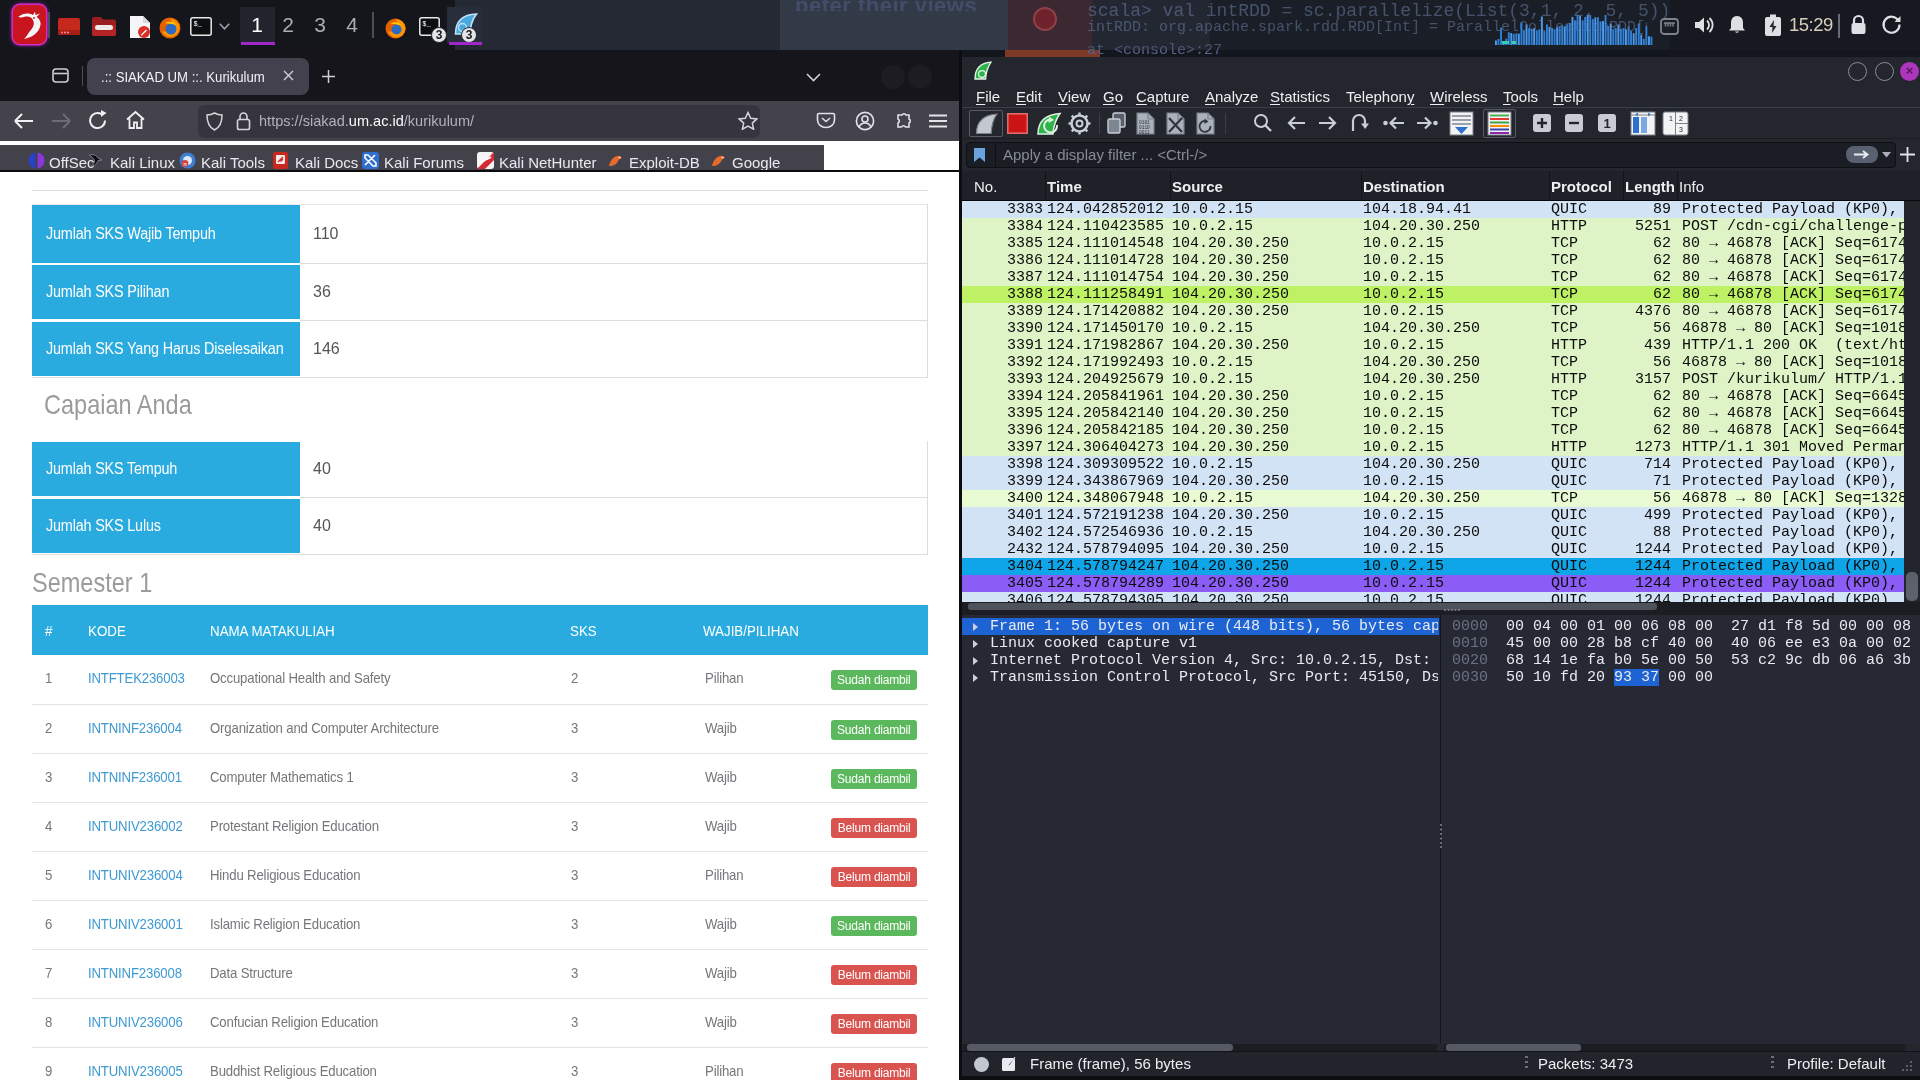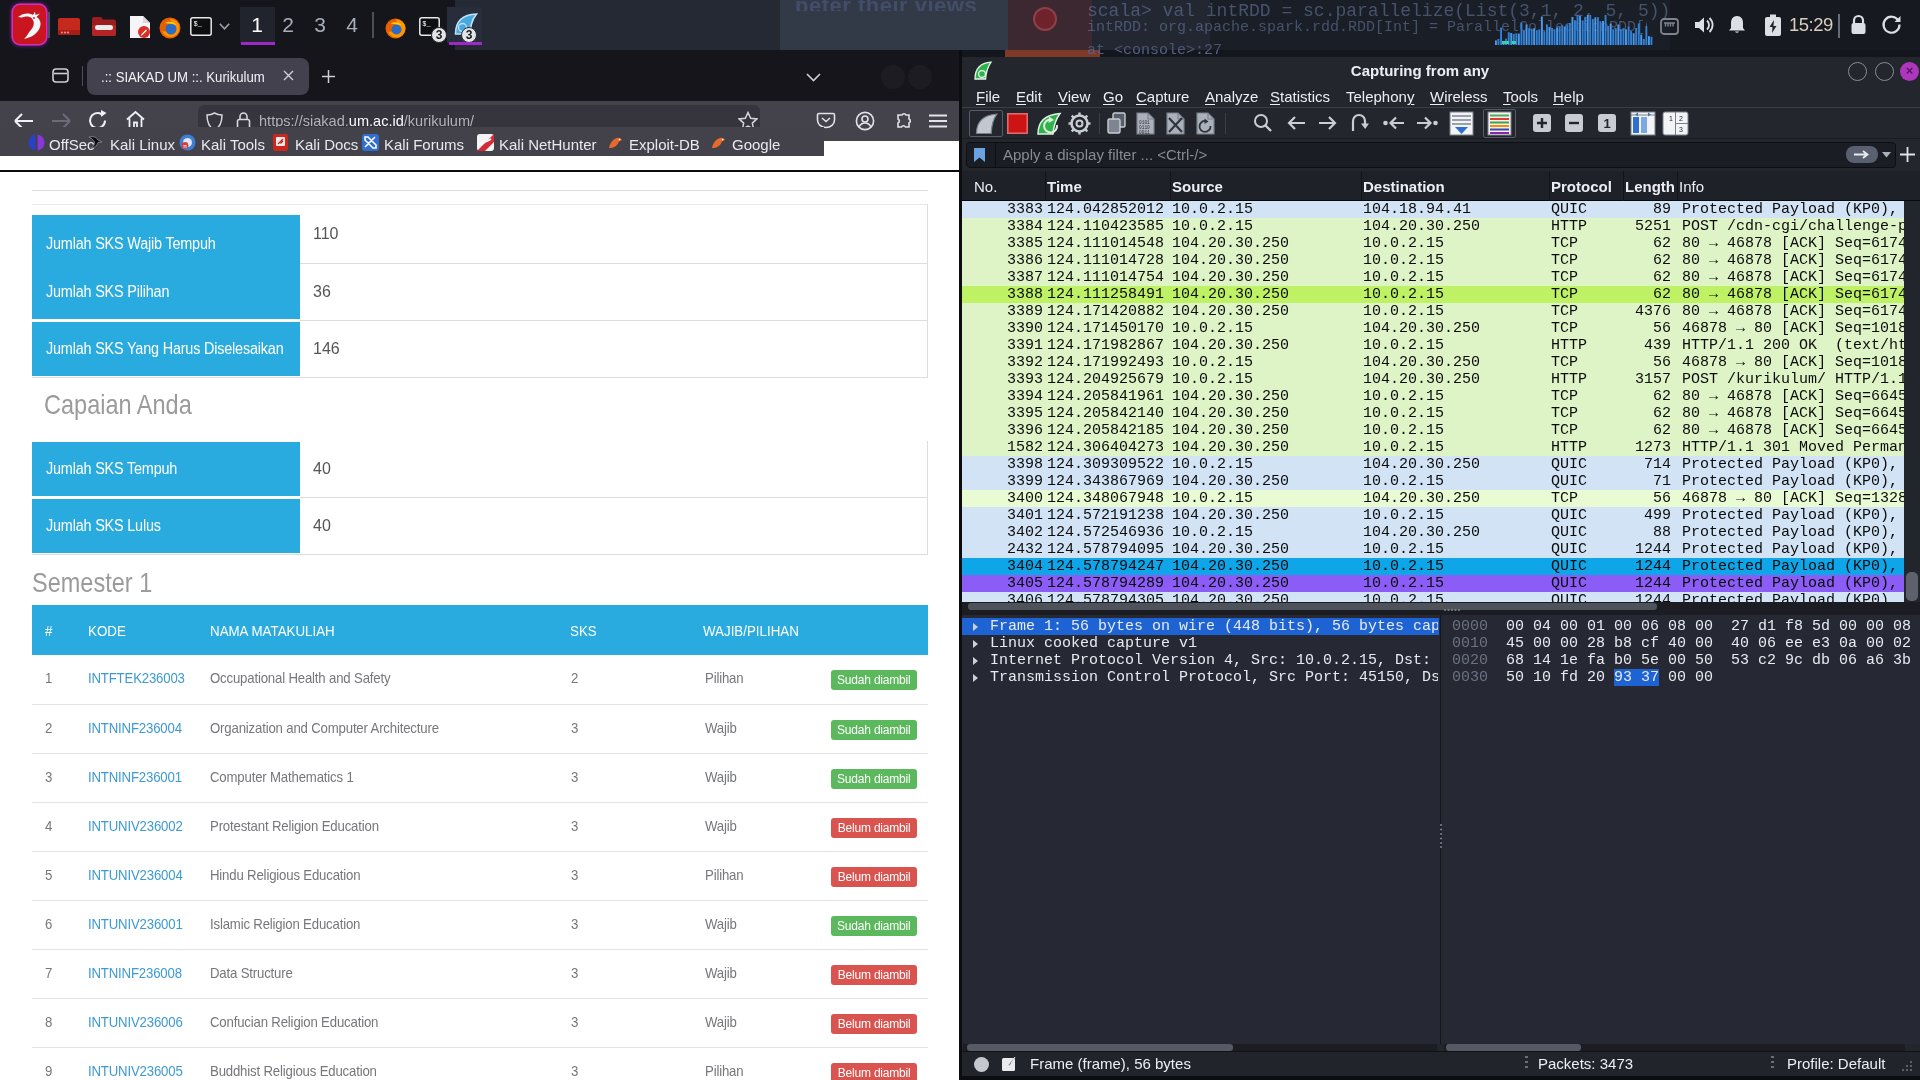--- a/index.html
+++ b/index.html
@@ -6,21 +6,21 @@
 .abs{position:absolute}
 .mono{font-family:"Liberation Mono",monospace}
 #screen{position:absolute;left:0;top:0;width:1920px;height:1080px;overflow:hidden}
 
 #bar{position:absolute;left:0;top:0;width:1920px;height:50px;background:#14161c;overflow:hidden}
 .wsnum{position:absolute;top:0;height:50px;line-height:50px;color:#a9adb5;font-size:21px;text-align:center;width:34px}
 
 #ff{position:absolute;left:0;top:50px;width:959px;height:1030px;background:#fff;overflow:hidden}
 #fftabs{position:absolute;left:0;top:0;width:959px;height:51px;background:#16151c}
 #fftool{position:absolute;left:0;top:51px;width:959px;height:40px;background:#44434c}
-#ffbook{position:absolute;left:0;top:77px;width:824px;height:29px;background:#43424b;overflow:hidden}
+#ffbook{position:absolute;left:0;top:95px;width:824px;height:29px;background:#43424b;overflow:hidden}
 #ffpage{position:absolute;left:0;top:122px;width:959px;height:908px;background:#fff;overflow:hidden}
 #ffdark{position:absolute;left:0;top:120px;width:959px;height:2px;background:#0b0b0f}
 .bmi{position:absolute;top:7px;height:22px;line-height:22px;color:#e9e8ee;font-size:15px}
 
 .bluecell{position:absolute;left:32px;width:268px;background:#29abdf;color:#fff;font-size:16px;letter-spacing:-0.2px}
 .bluecell span{position:absolute;left:14px;top:50%;transform:translateY(-50%) scaleX(0.9);transform-origin:0 50%;white-space:nowrap}
 .tval{position:absolute;left:313px;color:#555;font-size:16px}
 .h2g{position:absolute;color:#9b9b9b;font-size:28px;transform:scaleX(0.84);transform-origin:0 0;white-space:nowrap}
 .hline{position:absolute;height:1px;background:#ddd}
 .vline{position:absolute;width:1px;background:#ddd}
@@ -172,21 +172,21 @@
       <div class="bmi" style="left:732px">Google Hacking DB</div>
     </div>
     <div id="ffdark"></div>
     <div id="ffpage">
       <div class="hline" style="left:32px;top:18px;width:896px"></div>
       <div class="hline" style="left:32px;top:32px;width:896px;background:#e9e9e9"></div>
       <div class="vline" style="left:927px;top:32px;height:174px"></div>
       <div class="hline" style="left:300px;top:91px;width:628px"></div>
       <div class="hline" style="left:300px;top:148px;width:628px"></div>
       <div class="hline" style="left:32px;top:205px;width:896px"></div>
-      <div class="bluecell" style="top:43px;height:58px">
+      <div class="bluecell" style="top:33px;height:58px">
           <span>Jumlah SKS Wajib Tempuh</span>
         </div>
       <div class="bluecell" style="top:93px;height:54px">
           <span>Jumlah SKS Pilihan</span>
         </div>
       <div class="bluecell" style="top:150px;height:54px">
           <span>Jumlah SKS Yang Harus Diselesaikan</span>
         </div>
       <div class="tval" style="top:53px">110</div>
       <div class="tval" style="top:111px">36</div>
@@ -284,21 +284,20 @@
           <span class="badge bg-r">Belum diambil</span>
         </div>
     </div>
   </div>
   <div id="ws">
 
     <svg class="abs" style="left:11px;top:3px" width="20" height="21">
         <path d="M2 19 C2 8 8 3 18 2.2 C14 8 13 13 12.6 19 Z" fill="#2db34a" stroke="#e8f5ea" stroke-width="1.3"></path>
         <circle cx="9" cy="14" r="3.4" fill="none" stroke="#e8f5ea" stroke-width="1.2"></circle>
       </svg>
-    <div class="abs wstxt" style="left:0;top:5px;width:916px;text-align:center;font-weight:bold">Capturing from any</div>
     <div class="abs" style="left:886px;top:5px;width:19px;height:19px;border-radius:50%;border:1.5px solid #878c96"></div>
     <div class="abs" style="left:913px;top:5px;width:19px;height:19px;border-radius:50%;border:1.5px solid #878c96"></div>
     <div class="abs" style="left:938px;top:5px;width:19px;height:19px;border-radius:50%;background:#ad36bd;color:#55175e;text-align:center;line-height:18px;font-size:13px;font-weight:bold">×</div>
 
     <div class="abs wstxt" style="left:14px;top:31px"><span class="mn">F</span>ile</div>
     <div class="abs wstxt" style="left:54px;top:31px"><span class="mn">E</span>dit</div>
     <div class="abs wstxt" style="left:96px;top:31px"><span class="mn">V</span>iew</div>
     <div class="abs wstxt" style="left:141px;top:31px"><span class="mn">G</span>o</div>
     <div class="abs wstxt" style="left:174px;top:31px"><span class="mn">C</span>apture</div>
     <div class="abs wstxt" style="left:243px;top:31px"><span class="mn">A</span>nalyze</div>
@@ -475,21 +474,21 @@
       <div class="plrow" style="top:68px;background:#def4c6"><span class="c-no">3387</span><span class="c-t">124.111014754</span><span class="c-s">104.20.30.250</span><span class="c-d">10.0.2.15</span><span class="c-p">TCP</span><span class="c-l">62</span><span class="c-i">80 → 46878 [ACK] Seq=61748 Ack=8</span></div>
       <div class="plrow" style="top:85px;background:#bef264"><span class="c-no">3388</span><span class="c-t">124.111258491</span><span class="c-s">104.20.30.250</span><span class="c-d">10.0.2.15</span><span class="c-p">TCP</span><span class="c-l">62</span><span class="c-i">80 → 46878 [ACK] Seq=61748 Ack=1</span></div>
       <div class="plrow" style="top:102px;background:#def4c6"><span class="c-no">3389</span><span class="c-t">124.171420882</span><span class="c-s">104.20.30.250</span><span class="c-d">10.0.2.15</span><span class="c-p">TCP</span><span class="c-l">4376</span><span class="c-i">80 → 46878 [ACK] Seq=61748 Ack=1</span></div>
       <div class="plrow" style="top:119px;background:#def4c6"><span class="c-no">3390</span><span class="c-t">124.171450170</span><span class="c-s">10.0.2.15</span><span class="c-d">104.20.30.250</span><span class="c-p">TCP</span><span class="c-l">56</span><span class="c-i">46878 → 80 [ACK] Seq=10183 Ack=6</span></div>
       <div class="plrow" style="top:136px;background:#def4c6"><span class="c-no">3391</span><span class="c-t">124.171982867</span><span class="c-s">104.20.30.250</span><span class="c-d">10.0.2.15</span><span class="c-p">HTTP</span><span class="c-l">439</span><span class="c-i">HTTP/1.1 200 OK  (text/html)</span></div>
       <div class="plrow" style="top:153px;background:#def4c6"><span class="c-no">3392</span><span class="c-t">124.171992493</span><span class="c-s">10.0.2.15</span><span class="c-d">104.20.30.250</span><span class="c-p">TCP</span><span class="c-l">56</span><span class="c-i">46878 → 80 [ACK] Seq=10183 Ack=6</span></div>
       <div class="plrow" style="top:170px;background:#def4c6"><span class="c-no">3393</span><span class="c-t">124.204925679</span><span class="c-s">10.0.2.15</span><span class="c-d">104.20.30.250</span><span class="c-p">HTTP</span><span class="c-l">3157</span><span class="c-i">POST /kurikulum/ HTTP/1.1  (appl</span></div>
       <div class="plrow" style="top:187px;background:#def4c6"><span class="c-no">3394</span><span class="c-t">124.205841961</span><span class="c-s">104.20.30.250</span><span class="c-d">10.0.2.15</span><span class="c-p">TCP</span><span class="c-l">62</span><span class="c-i">80 → 46878 [ACK] Seq=66453 Ack=1</span></div>
       <div class="plrow" style="top:204px;background:#def4c6"><span class="c-no">3395</span><span class="c-t">124.205842140</span><span class="c-s">104.20.30.250</span><span class="c-d">10.0.2.15</span><span class="c-p">TCP</span><span class="c-l">62</span><span class="c-i">80 → 46878 [ACK] Seq=66453 Ack=1</span></div>
       <div class="plrow" style="top:221px;background:#def4c6"><span class="c-no">3396</span><span class="c-t">124.205842185</span><span class="c-s">104.20.30.250</span><span class="c-d">10.0.2.15</span><span class="c-p">TCP</span><span class="c-l">62</span><span class="c-i">80 → 46878 [ACK] Seq=66453 Ack=1</span></div>
-      <div class="plrow" style="top:238px;background:#def4c6"><span class="c-no">1582</span><span class="c-t">124.306404273</span><span class="c-s">104.20.30.250</span><span class="c-d">10.0.2.15</span><span class="c-p">HTTP</span><span class="c-l">1273</span><span class="c-i">HTTP/1.1 301 Moved Permanently </span></div>
+      <div class="plrow" style="top:238px;background:#def4c6"><span class="c-no">3397</span><span class="c-t">124.306404273</span><span class="c-s">104.20.30.250</span><span class="c-d">10.0.2.15</span><span class="c-p">HTTP</span><span class="c-l">1273</span><span class="c-i">HTTP/1.1 301 Moved Permanently </span></div>
       <div class="plrow" style="top:255px;background:#d2e3f6"><span class="c-no">3398</span><span class="c-t">124.309309522</span><span class="c-s">10.0.2.15</span><span class="c-d">104.20.30.250</span><span class="c-p">QUIC</span><span class="c-l">714</span><span class="c-i">Protected Payload (KP0), DCID=5e</span></div>
       <div class="plrow" style="top:272px;background:#d2e3f6"><span class="c-no">3399</span><span class="c-t">124.343867969</span><span class="c-s">104.20.30.250</span><span class="c-d">10.0.2.15</span><span class="c-p">QUIC</span><span class="c-l">71</span><span class="c-i">Protected Payload (KP0), DCID=b2</span></div>
       <div class="plrow" style="top:289px;background:#e8fbd2"><span class="c-no">3400</span><span class="c-t">124.348067948</span><span class="c-s">10.0.2.15</span><span class="c-d">104.20.30.250</span><span class="c-p">TCP</span><span class="c-l">56</span><span class="c-i">46878 → 80 [ACK] Seq=13289 Ack=6</span></div>
       <div class="plrow" style="top:306px;background:#d2e3f6"><span class="c-no">3401</span><span class="c-t">124.572191238</span><span class="c-s">104.20.30.250</span><span class="c-d">10.0.2.15</span><span class="c-p">QUIC</span><span class="c-l">499</span><span class="c-i">Protected Payload (KP0), DCID=b2</span></div>
       <div class="plrow" style="top:323px;background:#d2e3f6"><span class="c-no">3402</span><span class="c-t">124.572546936</span><span class="c-s">10.0.2.15</span><span class="c-d">104.20.30.250</span><span class="c-p">QUIC</span><span class="c-l">88</span><span class="c-i">Protected Payload (KP0), DCID=5e</span></div>
       <div class="plrow" style="top:340px;background:#d2e3f6"><span class="c-no">2432</span><span class="c-t">124.578794095</span><span class="c-s">104.20.30.250</span><span class="c-d">10.0.2.15</span><span class="c-p">QUIC</span><span class="c-l">1244</span><span class="c-i">Protected Payload (KP0), DCID=b2</span></div>
       <div class="plrow" style="top:357px;background:#0ea5e9"><span class="c-no">3404</span><span class="c-t">124.578794247</span><span class="c-s">104.20.30.250</span><span class="c-d">10.0.2.15</span><span class="c-p">QUIC</span><span class="c-l">1244</span><span class="c-i">Protected Payload (KP0), DCID=b2</span></div>
       <div class="plrow" style="top:374px;background:#8b5cf6"><span class="c-no">3405</span><span class="c-t">124.578794289</span><span class="c-s">104.20.30.250</span><span class="c-d">10.0.2.15</span><span class="c-p">QUIC</span><span class="c-l">1244</span><span class="c-i">Protected Payload (KP0), DCID=b2</span></div>
       <div class="plrow" style="top:391px;background:#d2e3f6"><span class="c-no">3406</span><span class="c-t">124.578794305</span><span class="c-s">104.20.30.250</span><span class="c-d">10.0.2.15</span><span class="c-p">QUIC</span><span class="c-l">1244</span><span class="c-i">Protected Payload (KP0), DCID=b2</span></div>
     </div>

